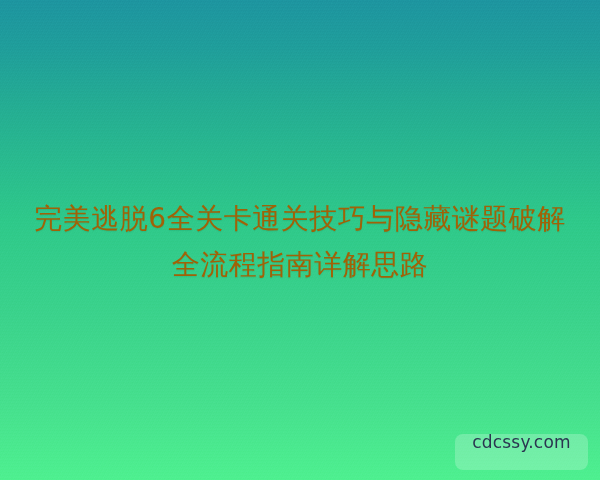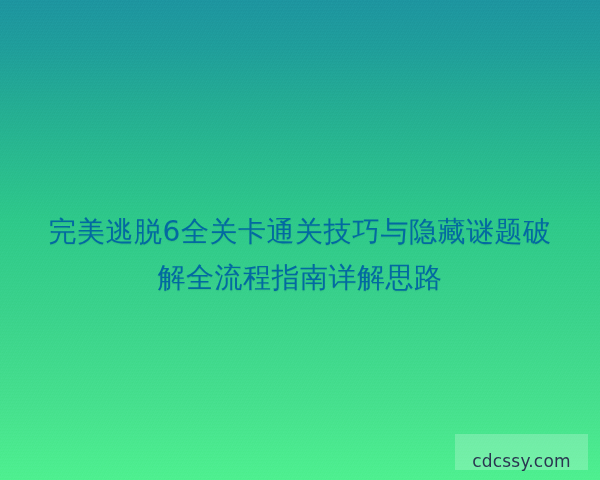--- a/index.html
+++ b/index.html
@@ -72,41 +72,42 @@
     position: absolute;
     left: 0;
     right: 0;
     top: 196px;
     padding: 0 28px;
     text-align: center;
     box-sizing: border-box;
   }
 
   #title-text {
-    margin: 13px;
+    margin: 0;
     font-size: 28px;
     line-height: 46px;
     font-weight: 400;
-    color: #0369a1;
+    color: #a16207;
     letter-spacing: 0.5px;
     white-space: pre-wrap;
     text-shadow: 0 1px 1px rgba(0, 70, 60, 0.10);
   }
 
   
   #watermark {
     position: absolute;
     left: 455px;
     top: 434px;
     width: 133px;
     height: 36px;
     background: rgba(255, 255, 255, 0.22);
     display: flex;
-    align-items: flex-end;
+    align-items: flex-start;
     justify-content: center;
+    border-radius: 8px;
   }
 
   #watermark-text {
     font-size: 17px;
     font-weight: 400;
     color: #2a3550;
     letter-spacing: 0.2px;
     line-height: 1;
   }
 </style>

